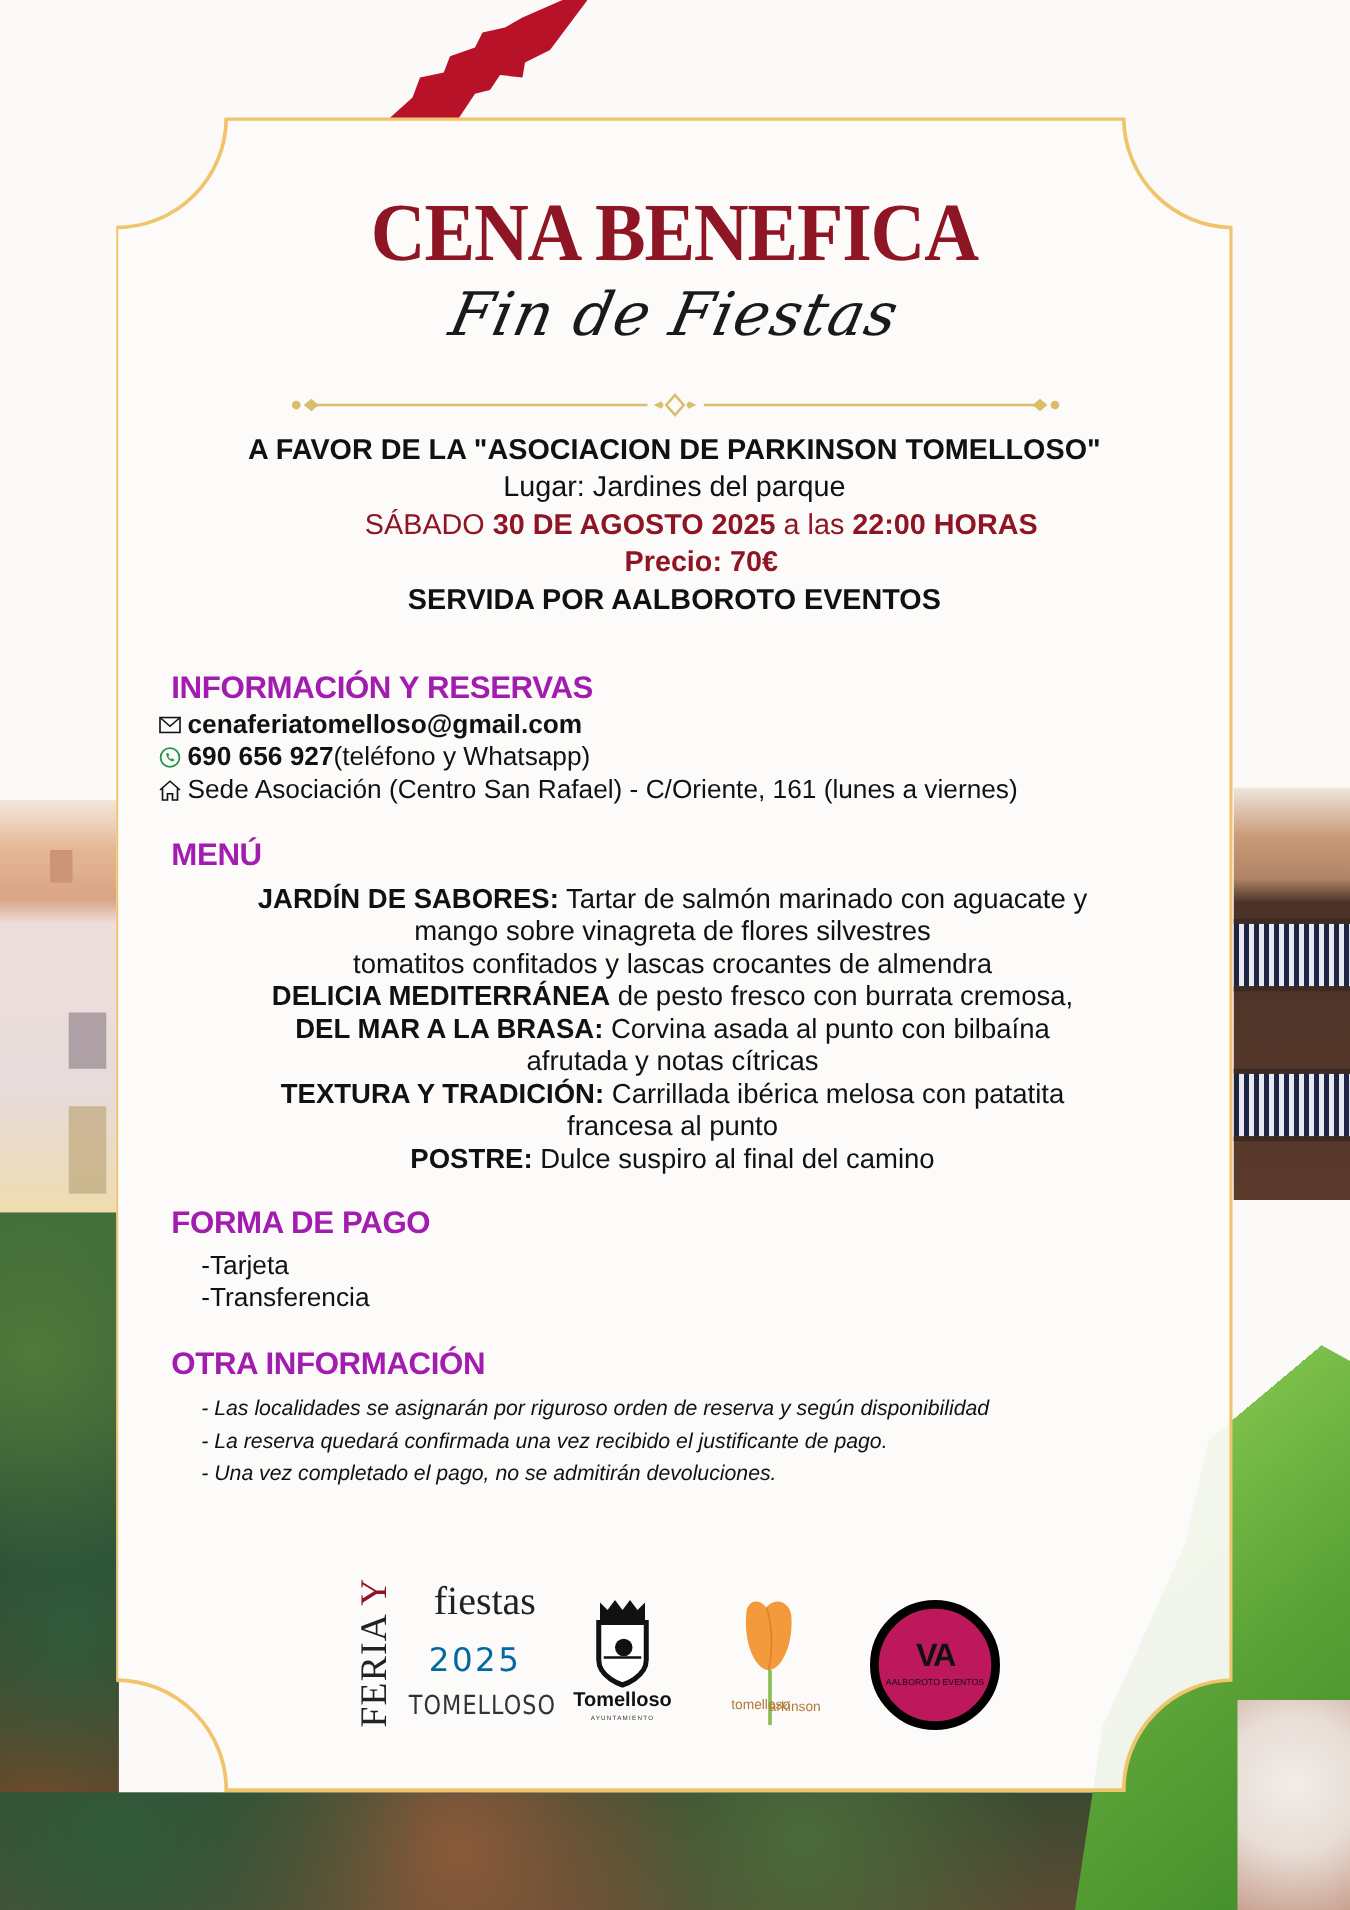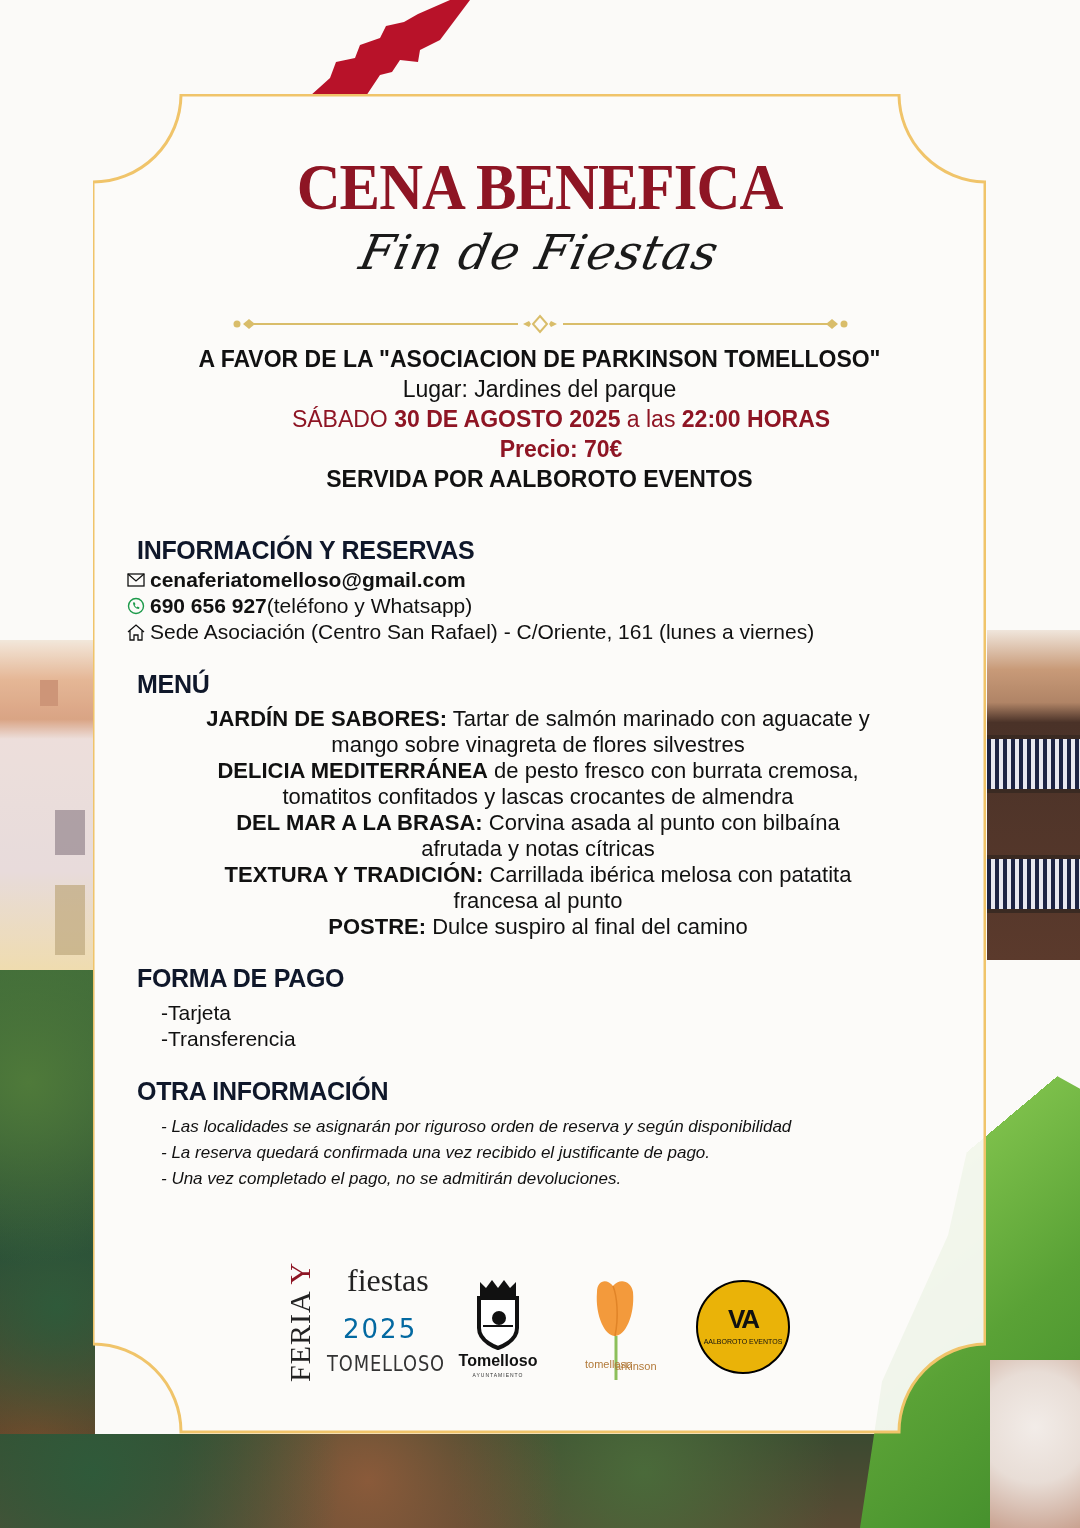--- a/index.html
+++ b/index.html
@@ -77,21 +77,21 @@
     transform:skewX(-12deg);
   }
   .divider { position:absolute; left:140px; top:220px; width:615px; height:20px; }
   .event {
     position:absolute; left:0; top:250px; width:893px; text-align:center;
     font-size:23px; line-height:30px;
   }
   .event .b { font-weight:700; }
   .red { color:#8e1524;margin-left:43px; }
   .section-title {
-    position:absolute; left:44px; font-weight:700; font-size:25px; color:#0f172a; letter-spacing:-0.3px;
+    position:absolute; left:44px; font-weight:700; font-size:25px; color:#a21caf; letter-spacing:-0.3px;
   }
   .info-lines { position:absolute; left:32px; top:473px; font-size:21px; line-height:26px; }
   .info-lines .row { display:flex; align-items:center; white-space:nowrap; }
   .info-lines .ic { width:22px; height:20px; display:inline-flex; align-items:center; justify-content:center; margin-right:3px; }
   .menu-block { position:absolute; left:60px; top:612px; width:770px; text-align:center; font-size:22px; line-height:26px; }
   .menu-block .b { font-weight:700; }
   .pay-list { position:absolute; left:68px; top:906px; font-size:21px; line-height:26px; }
   .other-list { position:absolute; left:68px; top:1020px; width:800px; font-size:17px; line-height:26px;font-style:italic; }
   .logos { position:absolute; left:190px; top:1168px; width:520px; height:130px; }
   .logo-feria { position:absolute; left:0; top:0; width:140px; height:130px; }
@@ -103,21 +103,21 @@
   .feria-vert .y { color:#8e1524; }
   .feria-fiestas { position:absolute; left:64px; top:0; font-family:"Liberation Serif", serif; font-size:32px; color:#222; }
   .feria-year { position:absolute; left:60px; top:52px; font-family:"DejaVu Sans", sans-serif; font-size:26px; color:#0369a1; letter-spacing:2px; }
   .feria-town { position:absolute; left:44px; top:90px; font-family:"DejaVu Sans", sans-serif; font-size:21px; color:#333; letter-spacing:1px; transform:scaleX(0.85); transform-origin:left; }
   .logo-tomelloso { position:absolute; left:170px; top:14px; width:90px; height:110px; text-align:center; }
   .logo-tomelloso .name { position:absolute; left:0; top:76px; width:90px; font-weight:700; font-size:16px; color:#111; }
   .logo-tomelloso .sub { position:absolute; left:0; top:96px; width:90px; font-size:5px; letter-spacing:1px; color:#333; }
   .logo-parkinson { position:absolute; left:300px; top:14px; width:90px; height:110px; }
   .logo-parkinson .pk { position:absolute; left:32px; top:72px; font-size:11px; color:#b27a3a;margin-top:12px; }
   .logo-parkinson .tm { position:absolute; left:2px; top:82px; font-size:11px; color:#b27a3a; }
-  .logo-aalboroto { position:absolute; left:413px; top:18px; width:90px; height:90px; border:2px solid #000000; border-radius:50%; background:#eab308; text-align:center; }
+  .logo-aalboroto { position:absolute; left:413px; top:18px; width:90px; height:90px; border:7px solid #000000; border-radius:50%; background:#be185d; text-align:center; }
   .logo-aalboroto .mark { position:absolute; left:0; top:22px; width:90px; font-weight:700; font-size:26px; color:#111; letter-spacing:-2px; }
   .logo-aalboroto .txt { position:absolute; left:0; top:56px; width:90px; font-size:7px; color:#111; }
 </style>
 </head>
 <body>
 
 <div class="bg-left-house">
   <div class="roof-chimney"></div>
   <div class="window1"></div>
   <div class="window2"></div>
@@ -195,22 +195,22 @@
           </svg>
       </span>
       <span>Sede Asociación (Centro San Rafael) - C/Oriente, 161 (lunes a viernes)</span>
     </div>
   </div>
 
   <div class="section-title" style="top:576px">MENÚ</div>
   <div class="menu-block">
     <div><span class="b">JARDÍN DE SABORES:</span><span> Tartar de salmón marinado con aguacate y</span></div>
     <div>mango sobre vinagreta de flores silvestres</div>
+    <div>tomatitos confitados y lascas crocantes de almendra</div>
     <div><span class="b">DELICIA MEDITERRÁNEA</span><span> de pesto fresco con burrata cremosa,</span></div>
-    <div>tomatitos confitados y lascas crocantes de almendra</div>
     <div><span class="b">DEL MAR A LA BRASA:</span><span> Corvina asada al punto con bilbaína</span></div>
     <div>afrutada y notas cítricas</div>
     <div><span class="b">TEXTURA Y TRADICIÓN:</span><span> Carrillada ibérica melosa con patatita</span></div>
     <div>francesa al punto</div>
     <div><span class="b">POSTRE:</span><span> Dulce suspiro al final del camino</span></div>
   </div>
 
   <div class="section-title" style="top:870px">FORMA DE PAGO</div>
   <div class="pay-list">
     <div>-Tarjeta</div>

